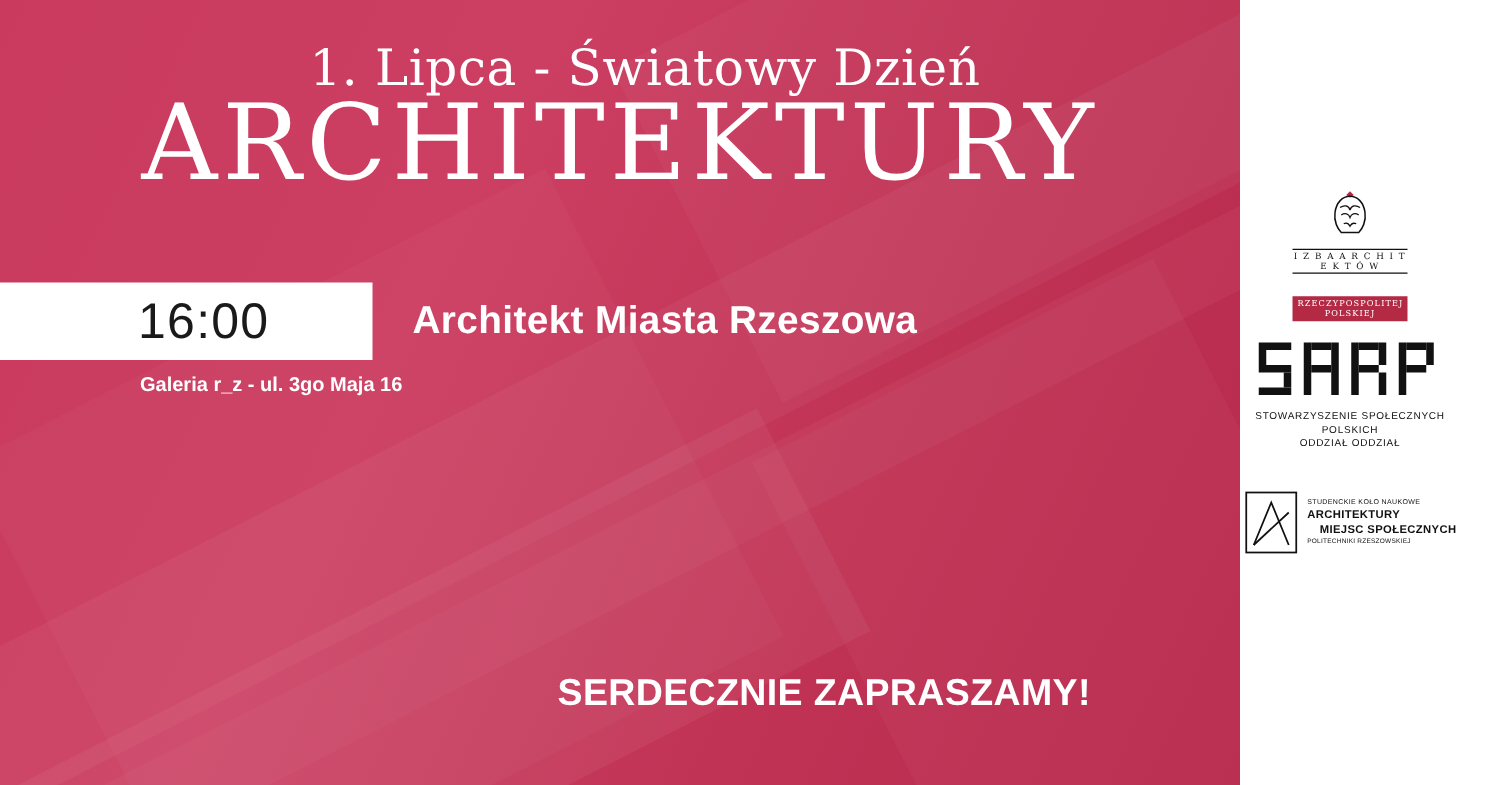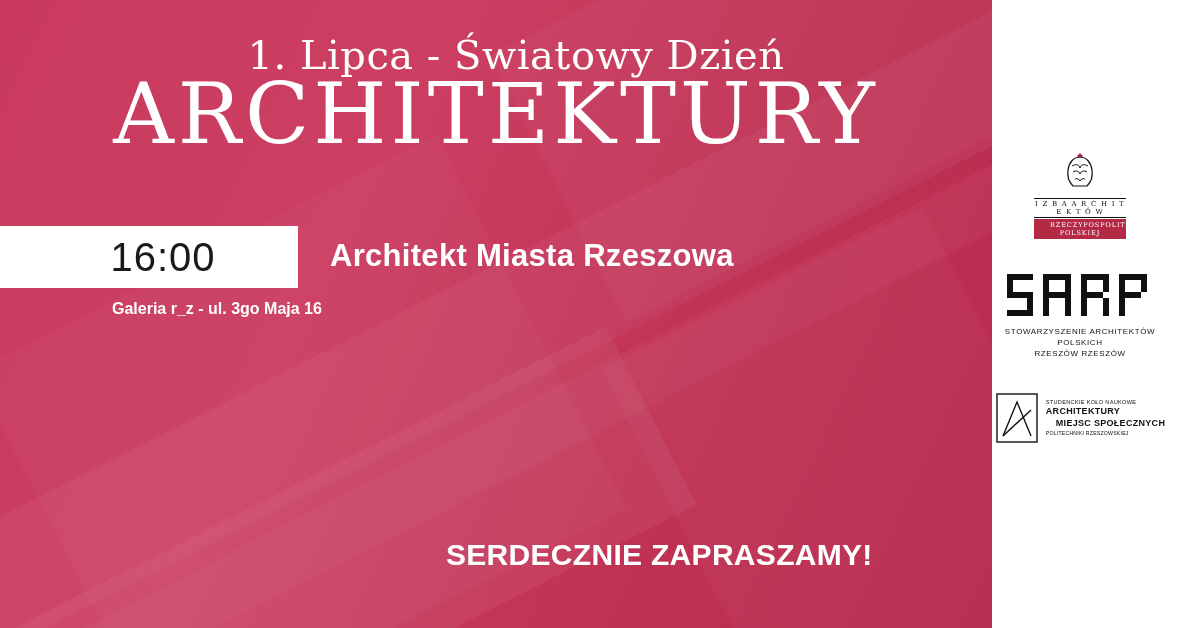--- a/index.html
+++ b/index.html
@@ -143,21 +143,21 @@
   .iarp-bar1 {
     font-size: 7px; letter-spacing: 1.2px; color: #111;
     font-family: "DejaVu Serif", serif;
     border-top: 1px solid #111; border-bottom: 1px solid #111;
     padding: 1px 0;
   }
   .iarp-bar2 {
     font-size: 6.5px; letter-spacing: 0.9px; color: #ffffff;
     background: #b42a45;
     font-family: "DejaVu Serif", serif;
-    padding: 2px 16px; margin-top: 1px;
+    padding: 2px 4px; margin-top: 18px;
   }
 
   
   .sarp-mark { width: 150px; height: 46px; margin: 0 auto 5px; }
   .sarp-cap {
     font-size: 8px; letter-spacing: 0.6px; color: #111; line-height: 1.35;
     font-family: "Liberation Sans", sans-serif;
   }
 
   
@@ -233,22 +233,22 @@
         <rect x="82" y="2" width="16" height="6" fill="#111"></rect>
         <rect x="98" y="2" width="6" height="18" fill="#111"></rect>
         <rect x="82" y="20" width="16" height="6" fill="#111"></rect>
         <rect x="98" y="26" width="6" height="18" fill="#111"></rect>
 
         <rect x="114" y="2" width="6" height="42" fill="#111"></rect>
         <rect x="120" y="2" width="16" height="6" fill="#111"></rect>
         <rect x="136" y="2" width="6" height="18" fill="#111"></rect>
         <rect x="120" y="20" width="16" height="6" fill="#111"></rect>
       </svg>
-      <div class="sarp-cap">STOWARZYSZENIE  ARCHITEKTÓW  POLSKICH</div>
-      <div class="sarp-cap">RZESZÓW RZESZÓW</div>
+      <div class="sarp-cap">STOWARZYSZENIE  SPOŁECZNYCH  POLSKICH</div>
+      <div class="sarp-cap">ODDZIAŁ ODDZIAŁ</div>
     </div>
 
     <div class="logo logo-skn">
       <div class="skn-row">
         <svg class="skn-mark" viewBox="0 0 44 52">
           <rect x="2" y="2" width="40" height="48" fill="none" stroke="#111" stroke-width="1.4"></rect>
           <path d="M8 44 L22 10 L36 44" fill="none" stroke="#111" stroke-width="1.4"></path>
           <path d="M8 44 L36 18" fill="none" stroke="#111" stroke-width="1.4"></path>
         </svg>
         <div class="skn-text">

